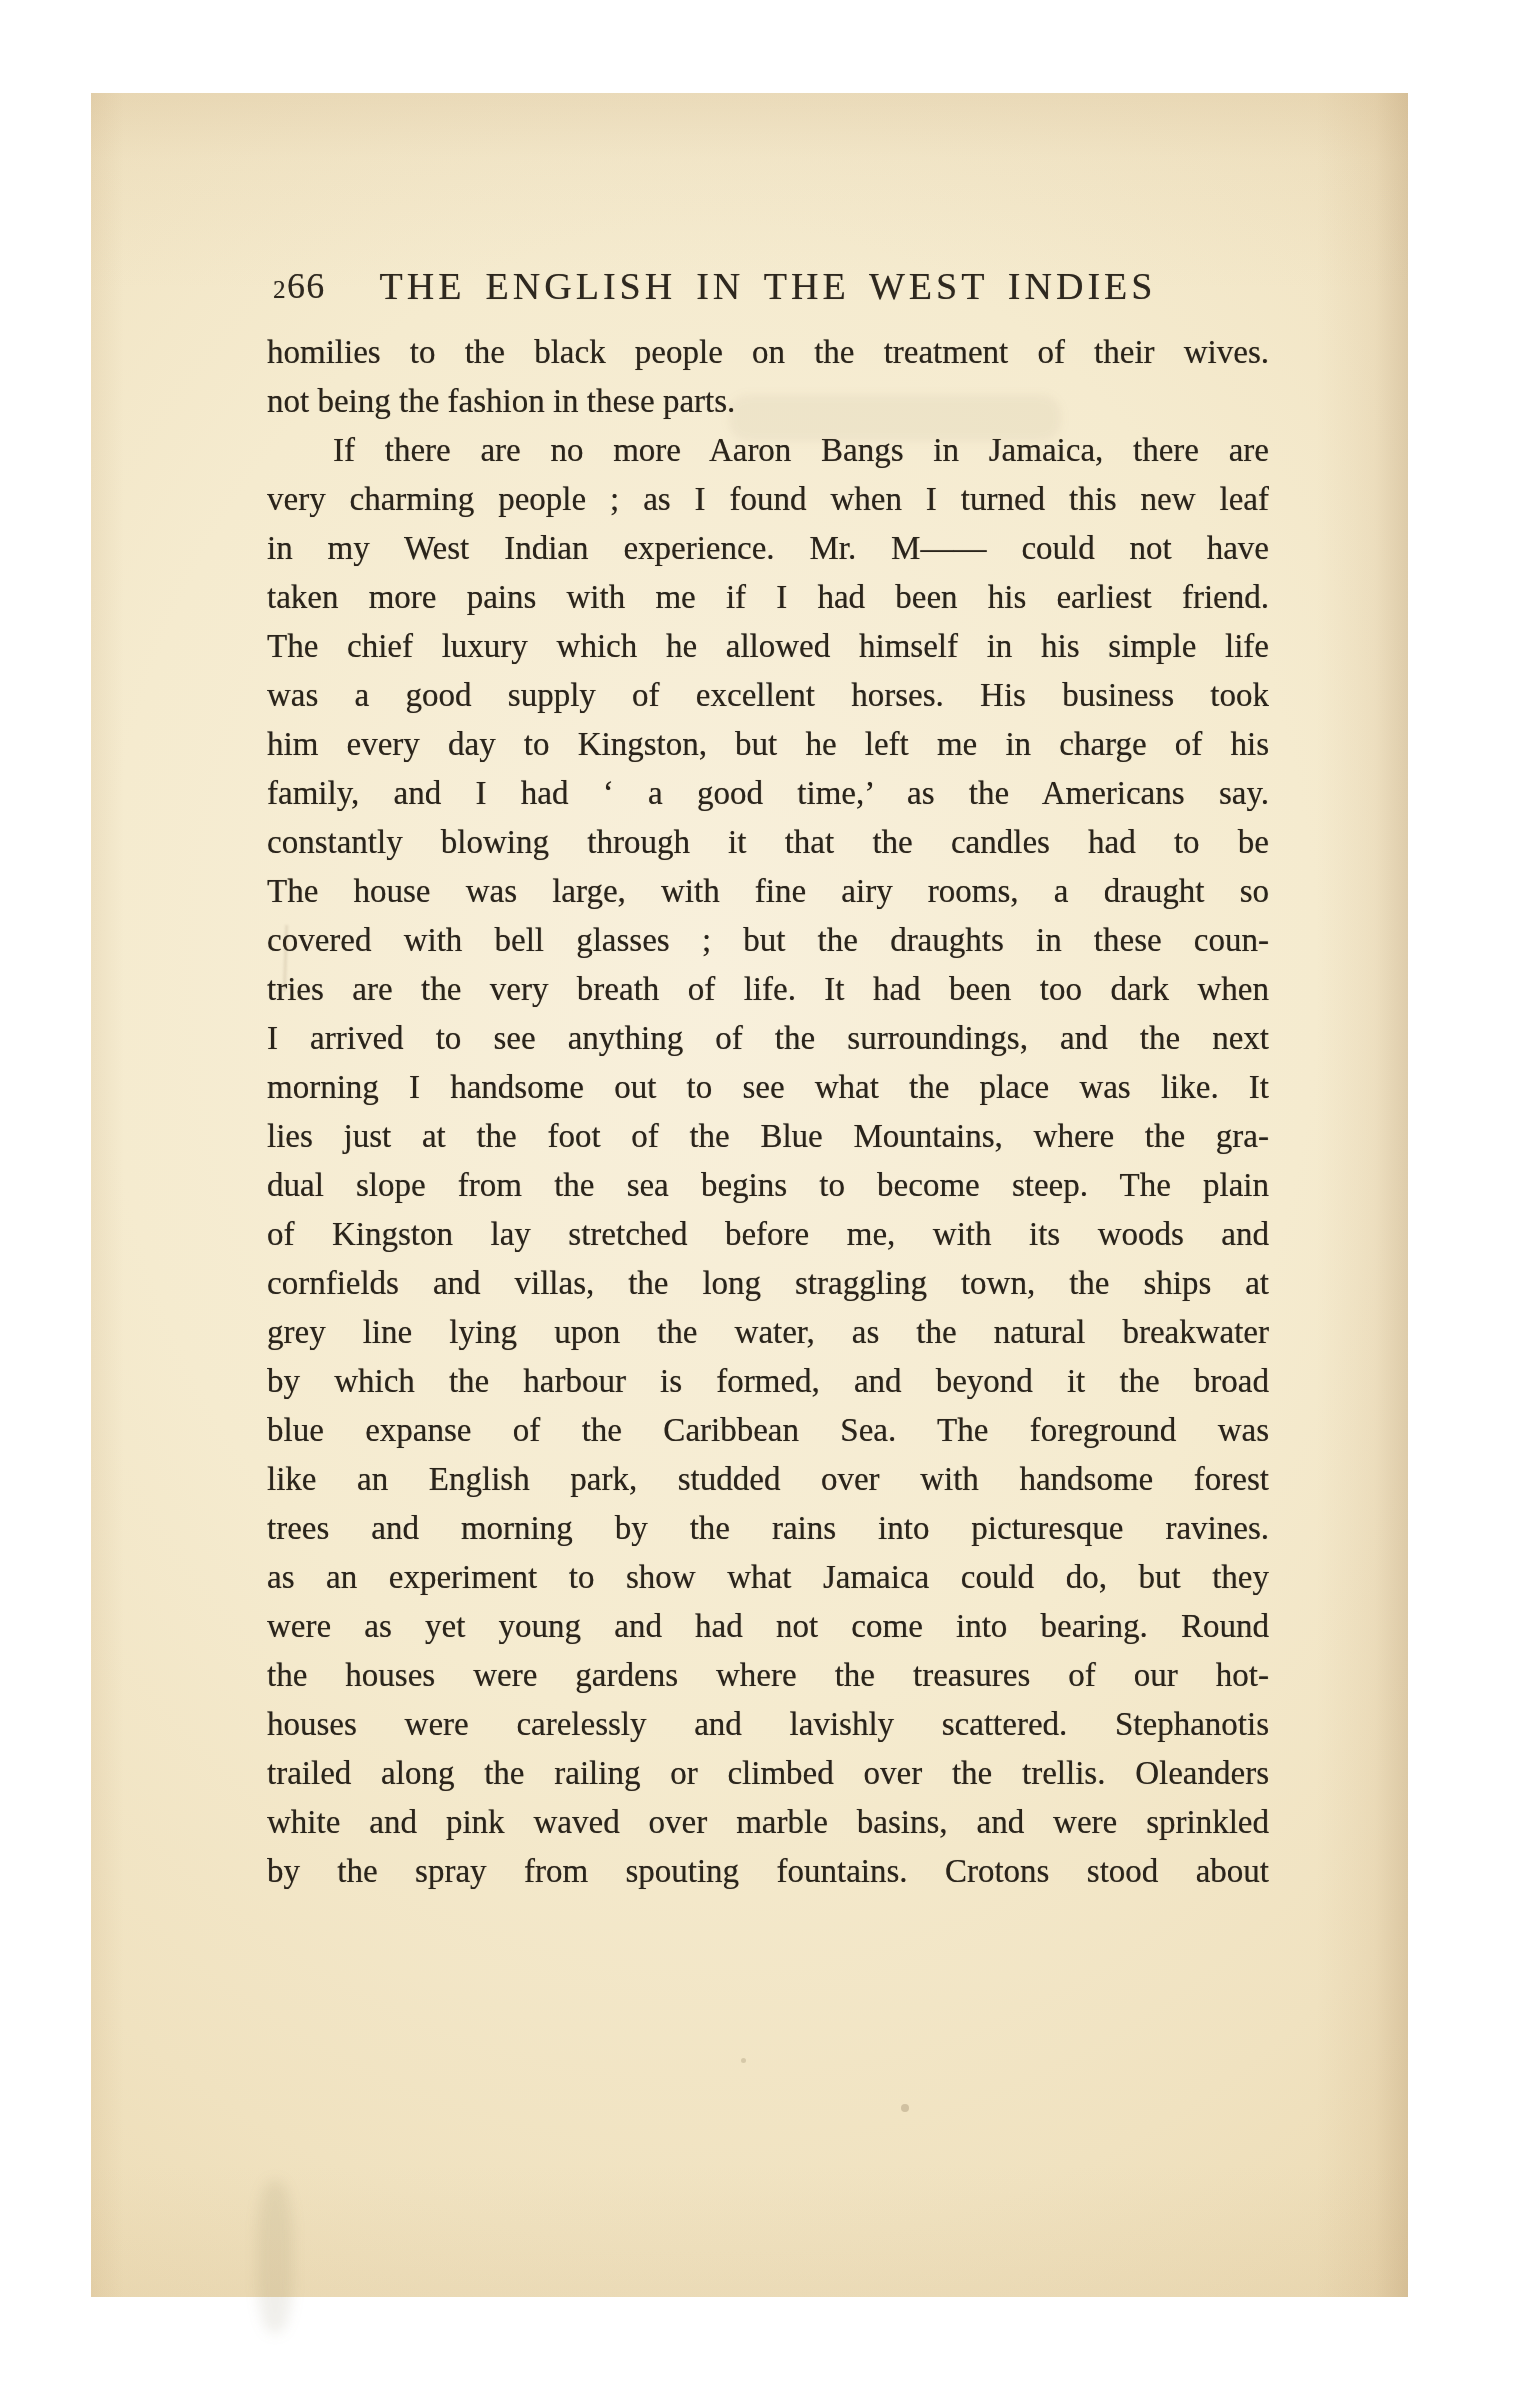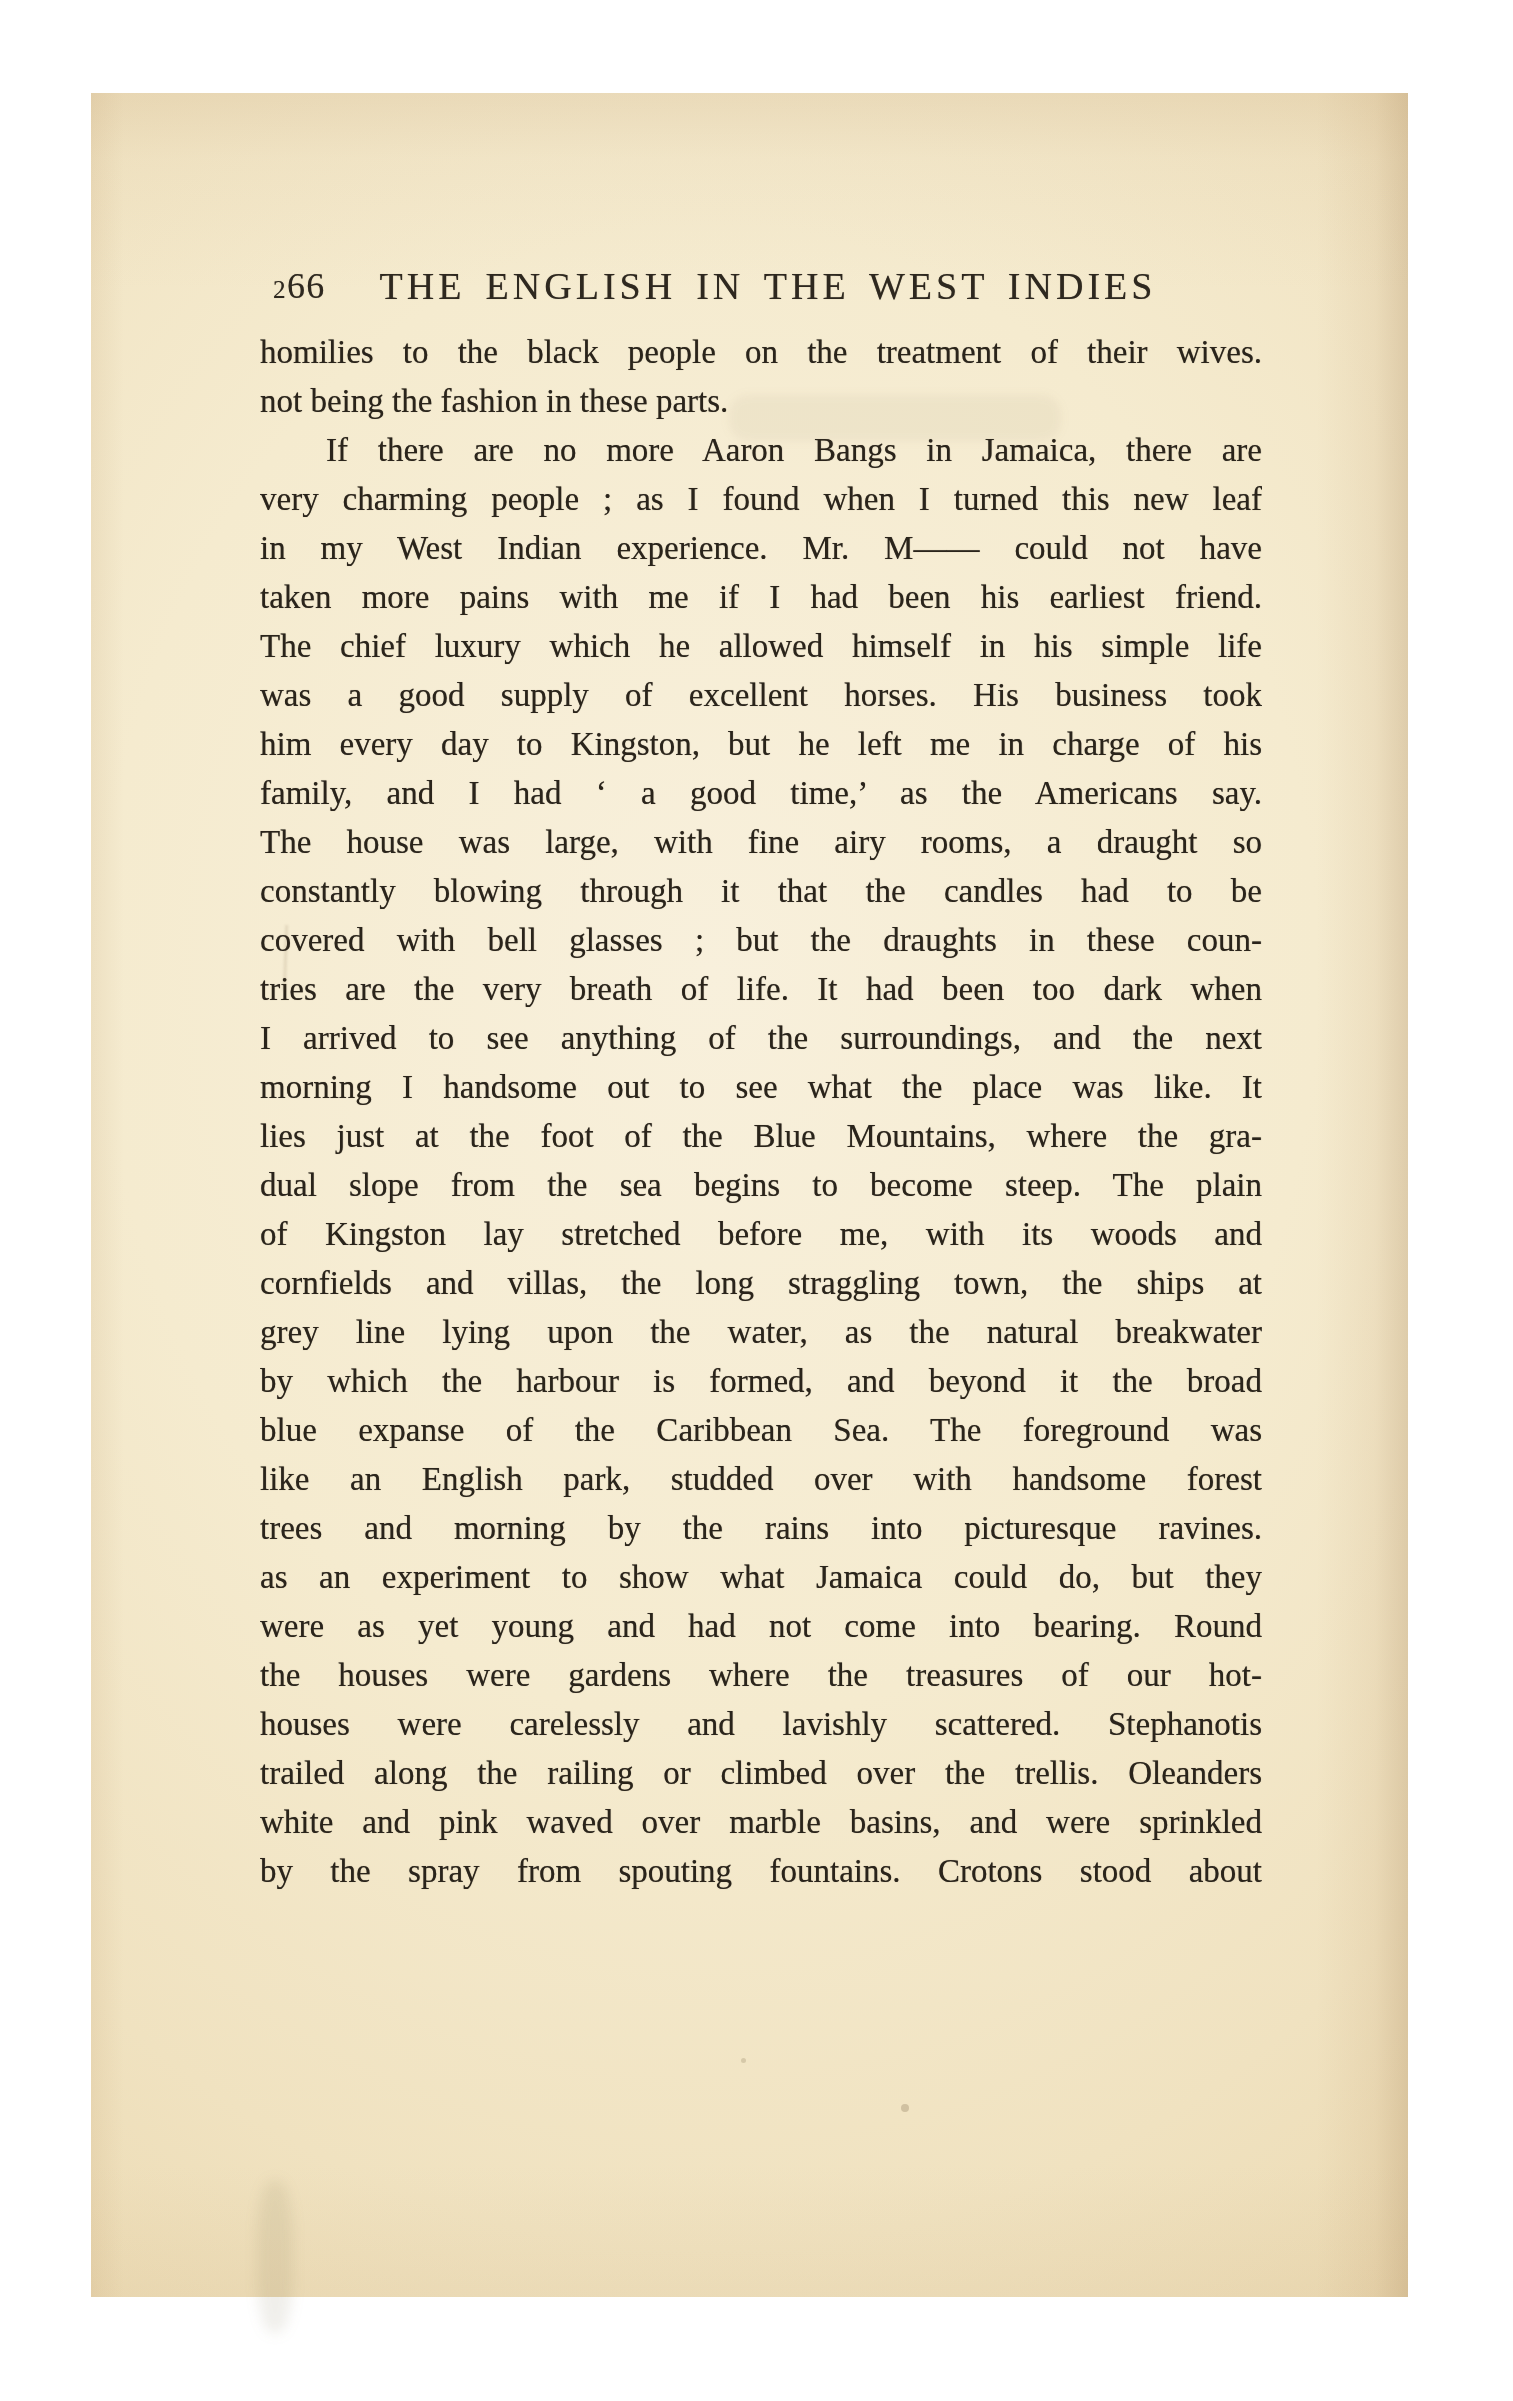--- a/index.html
+++ b/index.html
@@ -32,21 +32,21 @@
   }
   .pg-num::first-letter{font-size:0.7em;}
   .running-title{
     display:inline-block;
     font-size:38px;letter-spacing:4px;word-spacing:6.6px;
     color:#2e281f;
     text-shadow:0 0 0.7px rgba(46,40,31,0.45), 0.4px 0.4px 0 rgba(46,40,31,0.10);
   }
   
   .body-text{
-    position:absolute;left:169px;top:235px;width:1002px;
+    position:absolute;left:176px;top:235px;width:1002px;
     font-size:33px;color:#2a241b;
     text-shadow:0 0 0.7px rgba(42,36,27,0.5), 0.4px 0.4px 0 rgba(42,36,27,0.12);
   }
   .line{
     height:49px;line-height:49px;overflow:hidden;
     text-align:left;text-justify:inter-word;
   }
   .line.just{text-align:justify;}
   .line.just::after{content:"";display:inline-block;width:100%;height:0;}
   .line.indent{text-indent:66px;}
@@ -87,22 +87,22 @@
       <div class="line just">homilies to the black people on the treatment of their wives.</div>
       <div class="line">not being the fashion in these parts.</div>
       <div class="line just indent">If there are no more Aaron Bangs in Jamaica, there are</div>
       <div class="line just">very charming people ; as I found when I turned this new leaf</div>
       <div class="line just">in my West Indian experience.  Mr. M—— could not have</div>
       <div class="line just">taken more pains with me if I had been his earliest friend.</div>
       <div class="line just">The chief luxury which he allowed himself in his simple life</div>
       <div class="line just">was a good supply of excellent horses.  His business took</div>
       <div class="line just">him every day to Kingston, but he left me in charge of his</div>
       <div class="line just">family, and I had ‘ a good time,’ as the Americans say.</div>
+      <div class="line just">constantly blowing through it that the candles had to be</div>
       <div class="line just">The house was large, with fine airy rooms, a draught so</div>
-      <div class="line just">constantly blowing through it that the candles had to be</div>
       <div class="line just">covered with bell glasses ; but the draughts in these coun-</div>
       <div class="line just">tries are the very breath of life.  It had been too dark when</div>
       <div class="line just">I arrived to see anything of the surroundings, and the next</div>
       <div class="line just">morning I handsome out to see what the place was like.  It</div>
       <div class="line just">lies just at the foot of the Blue Mountains, where the gra-</div>
       <div class="line just">dual slope from the sea begins to become steep.  The plain</div>
       <div class="line just">of Kingston lay stretched before me, with its woods and</div>
       <div class="line just">cornfields and villas, the long straggling town, the ships at</div>
       <div class="line just">grey line lying upon the water, as the natural breakwater</div>
       <div class="line just">by which the harbour is formed, and beyond it the broad</div>

